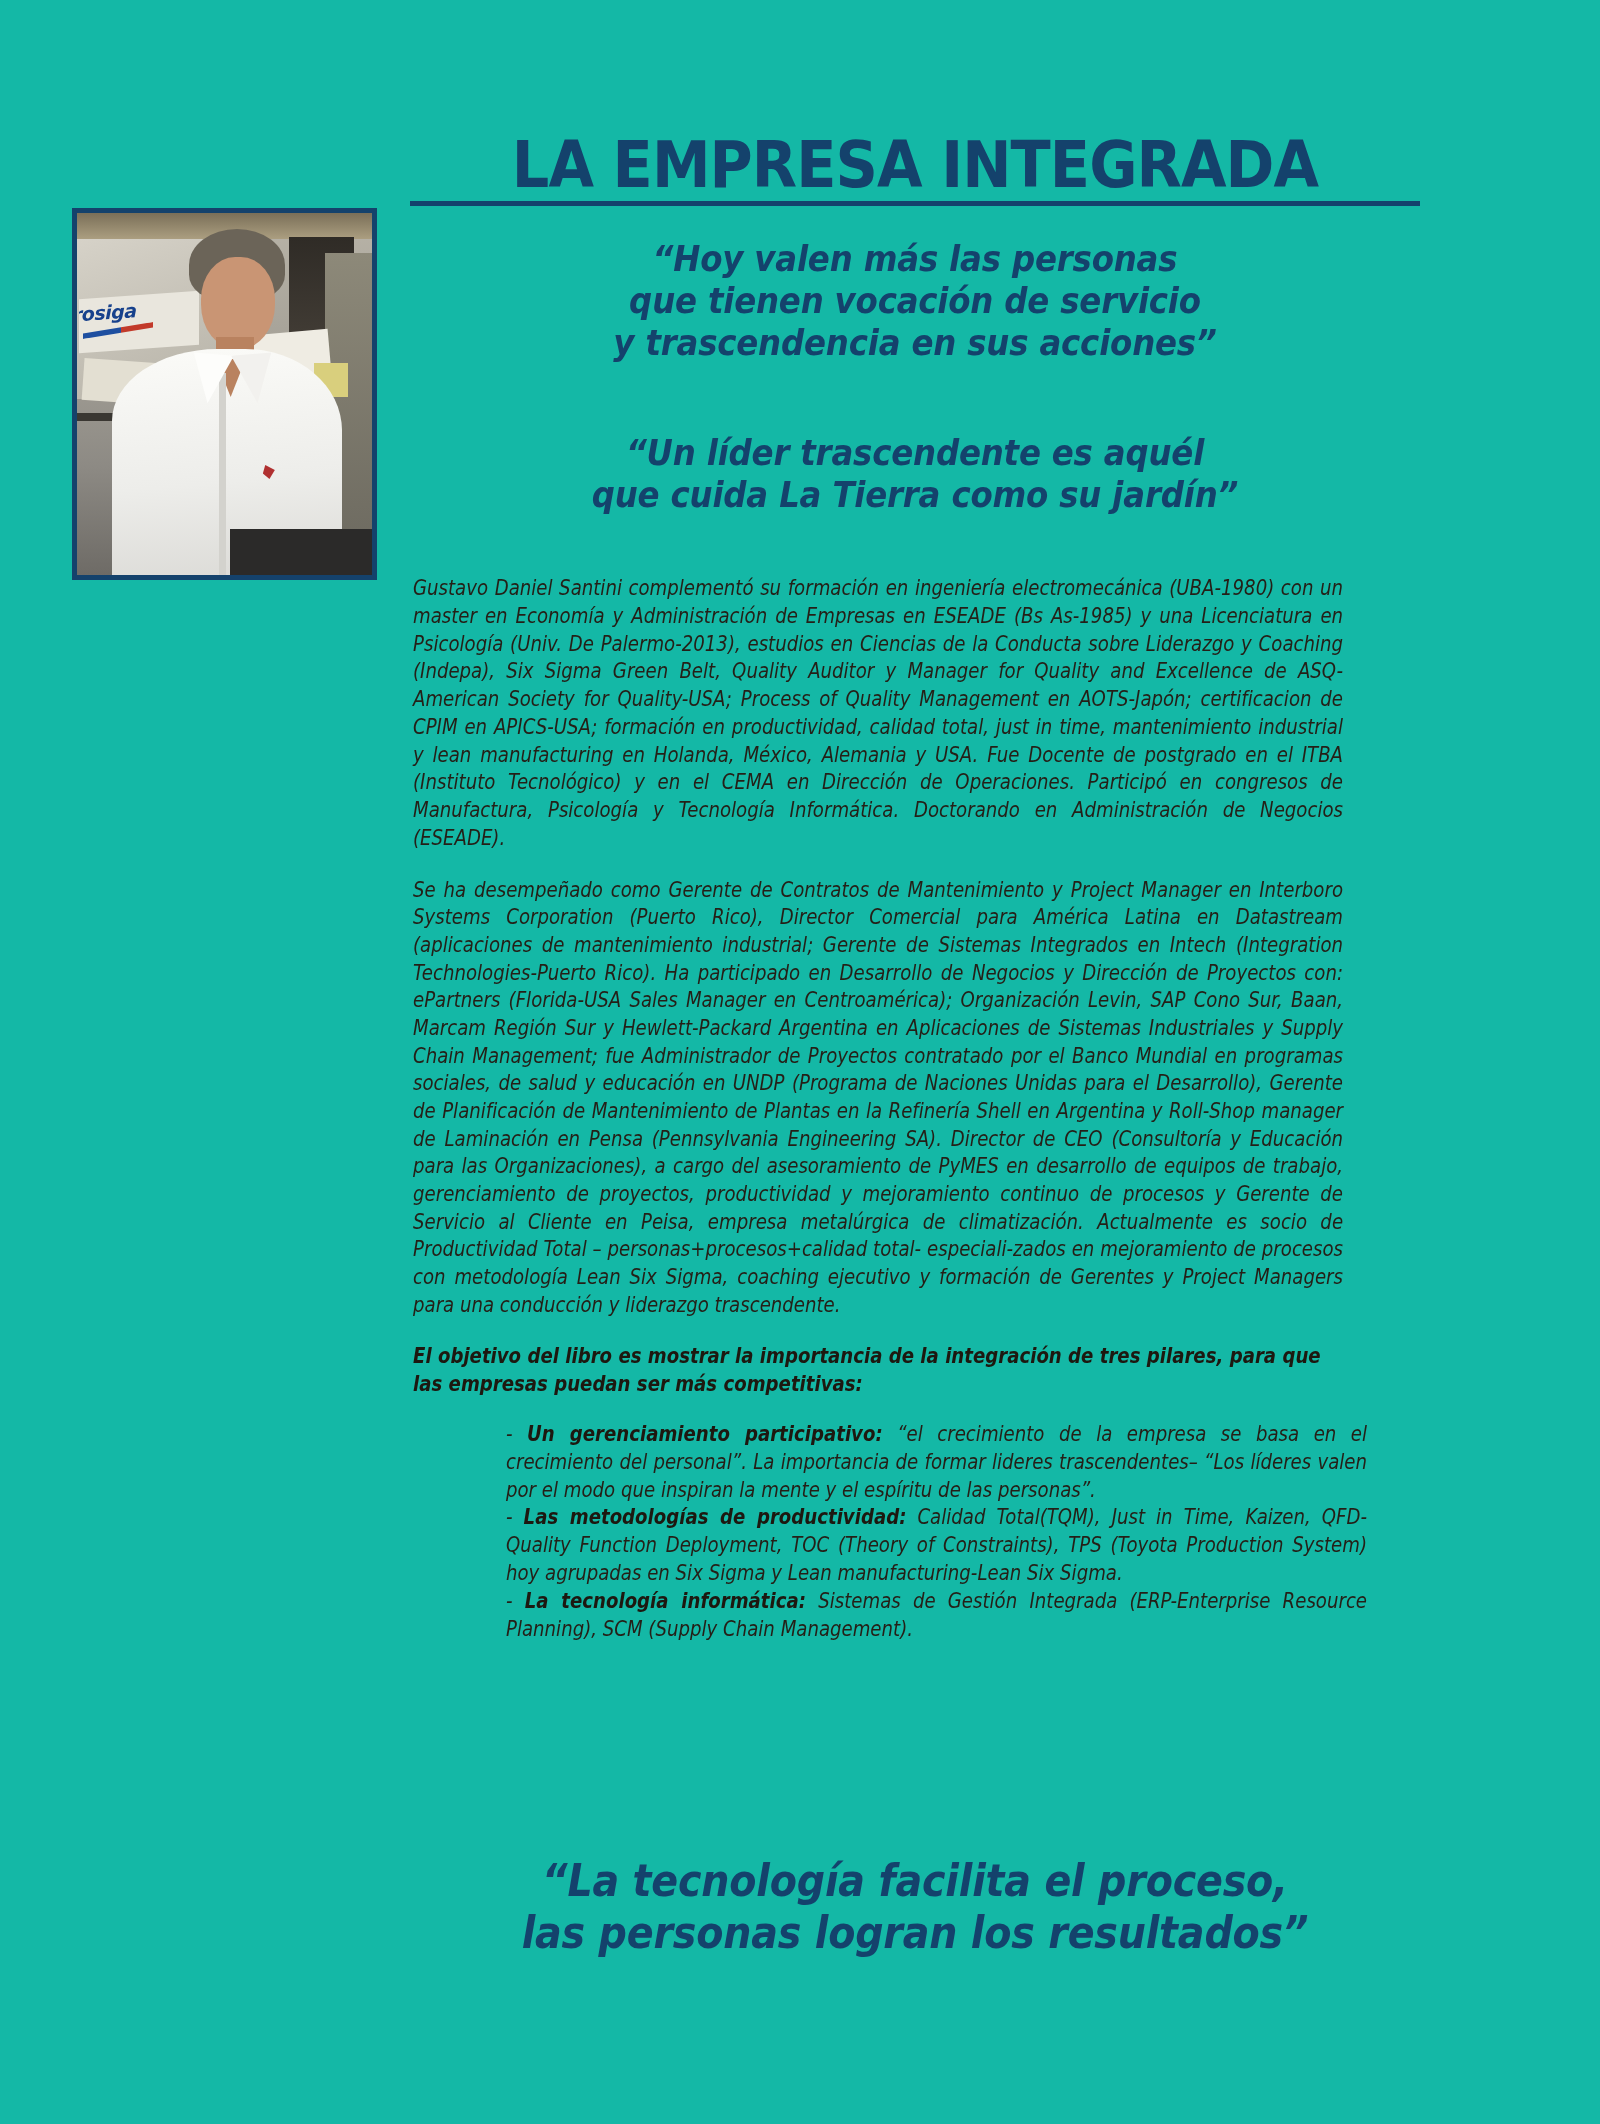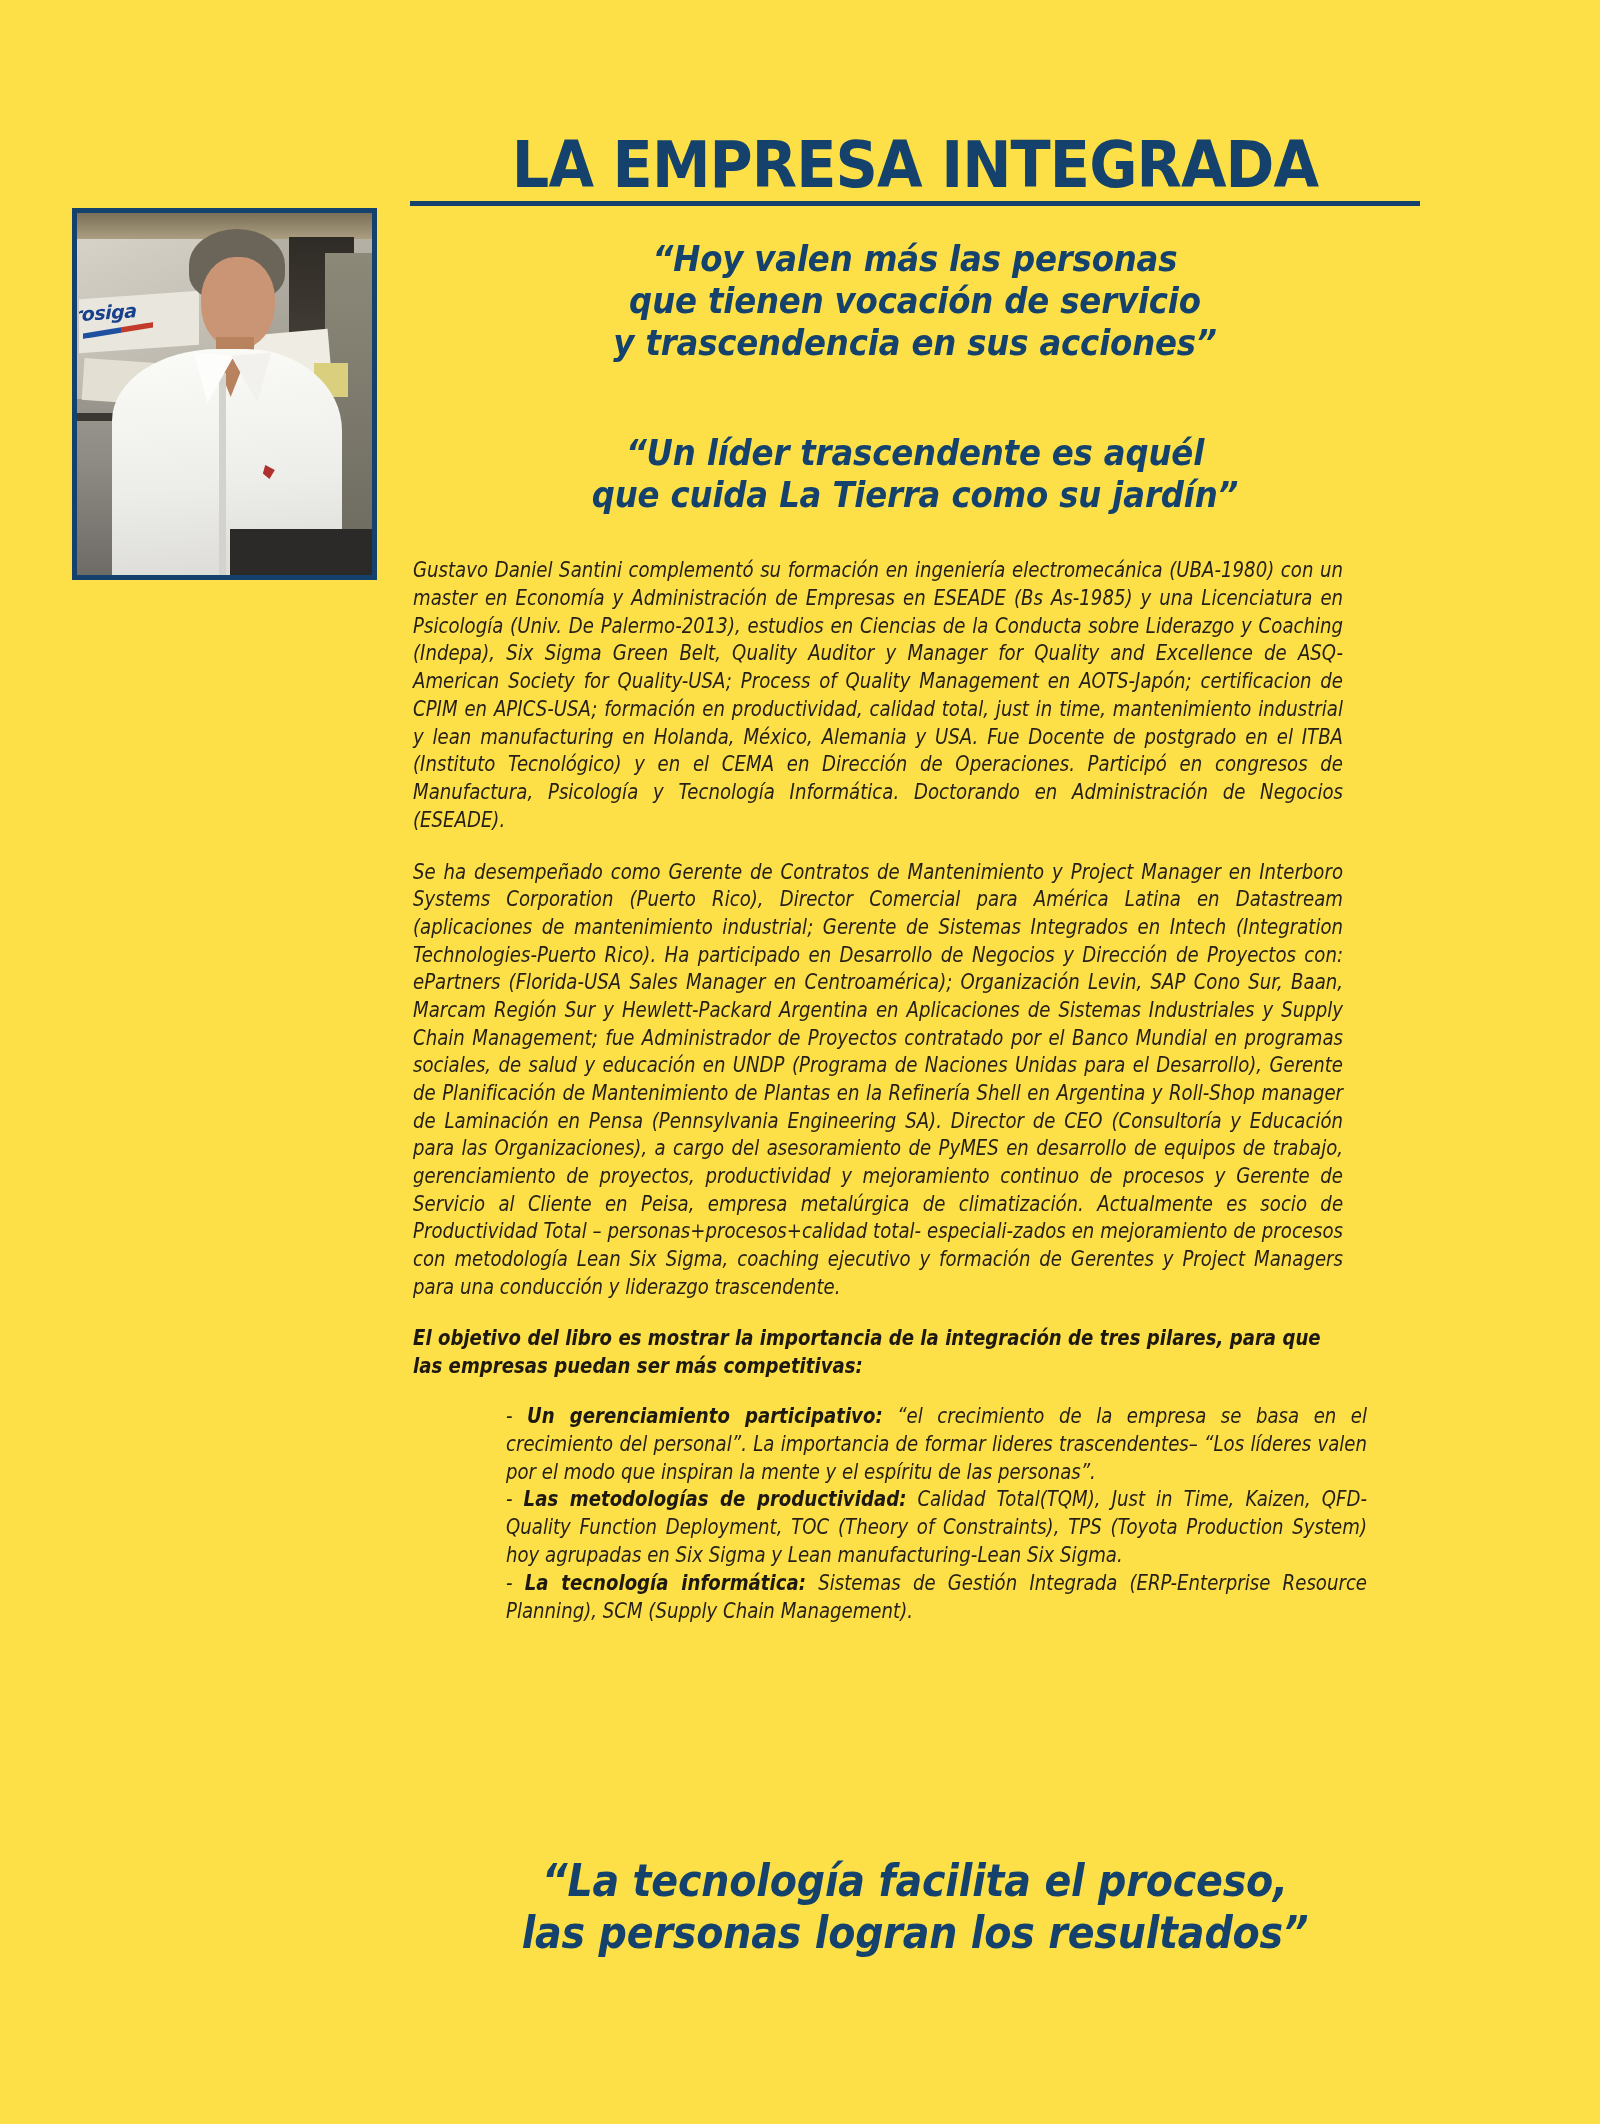--- a/index.html
+++ b/index.html
@@ -13,21 +13,21 @@
     background: #FAE07F;
     font-family: "Liberation Sans", sans-serif;
     overflow: hidden;
     position: relative;
   }
 
   .page {
     position: relative;
     width: 1600px;
     height: 2124px;
-    background: #fde047;
+    background: #14b8a6;
   }
 
   
   .title-block {
     position: absolute;
     left: 410px;
     top: 133px;
     width: 1010px;
   }
   .page-title {
@@ -241,21 +241,21 @@
     top: 1855px;
     width: 1030px;
     font-size: 44px;
     line-height: 1.18;
   }
 
   
   .body-col {
     position: absolute;
     left: 413px;
-    top: 557px;
+    top: 575px;
     width: 930px;
   }
   .bodytext {
     font-family: "DejaVu Sans", sans-serif;
     font-style: italic;
     font-size: 20.5px;
     line-height: 1.355;
     color: #251f17;
     text-align: justify;
     text-justify: inter-word;

